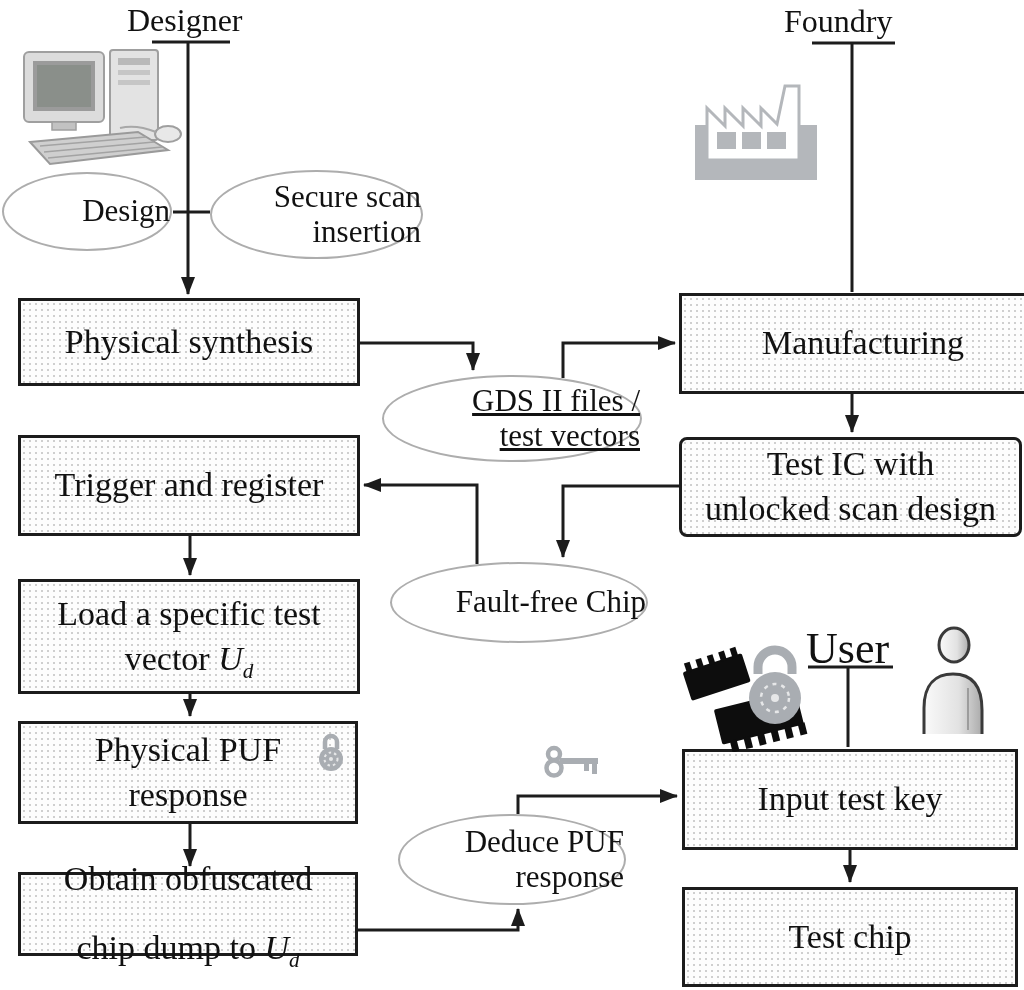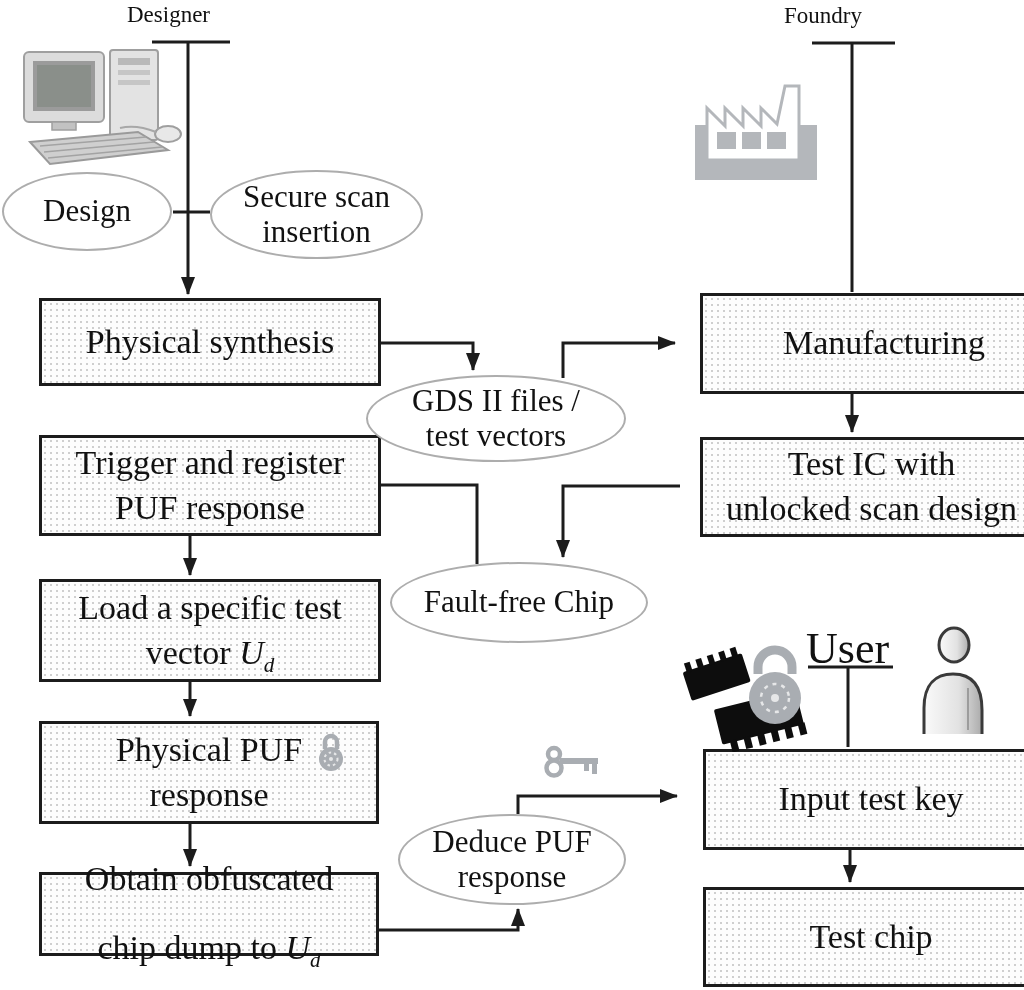--- a/index.html
+++ b/index.html
@@ -12,29 +12,29 @@
     font-family:"Liberation Serif", serif; color:var(--text);
   }
   .wires{position:absolute; left:0; top:0; z-index:1;}
   .box{
     position:absolute; box-sizing:border-box; z-index:2;
     border:3px solid var(--box-border);
     background-color:#fdfdfd;
     background-image:radial-gradient(circle, var(--box-dot) 1.2px, transparent 1.45px);
     background-size:6px 6px;
     display:flex; flex-direction:column; align-items:center; justify-content:center;
-    text-align:right; font-size:34px; line-height:1.32;margin-left:21px;
+    text-align:right; font-size:34px; line-height:1.32;
   }
   .ellipse{
     position:absolute; box-sizing:border-box; z-index:2;
     border:2.5px solid var(--ellipse-stroke); border-radius:50%; background:#ffffff;
-    display:flex; flex-direction:column; align-items:center; justify-content:center;
+    display:flex; flex-direction:column; align-items:flex-end; justify-content:center;
     text-align:center; font-size:31px; line-height:1.12;
   }
-  .actor-title{position:absolute; z-index:2; font-size:23px; white-space:nowrap;}
+  .actor-title{position:absolute; z-index:2; font-size:32px; white-space:nowrap;}
   .icon{position:absolute; z-index:2;}
   .icon.on-box{z-index:3;}
   sub{font-size:62%; line-height:0;}
   .mvar{font-style:italic;}
 </style>
 </head>
 <body>
 
 <div id="canvas">
 
@@ -117,24 +117,23 @@
     <div>Secure scan</div>
     <div>insertion</div>
   </div>
 
   <div class="box" style="left:18px; top:298px; width:342px; height:88px;">
     <div>Physical synthesis</div>
   </div>
 
   <div class="box" style="left:18px; top:435px; width:342px; height:101px;">
     <div>Trigger and register</div>
-    <div>PUF response</div>
-  </div>
-
-  <div class="box" style="left:18px; top:579px; width:342px; height:103px;">
+  </div>
+
+  <div class="box" style="left:18px; top:579px; width:342px; height:115px;">
     <div>Load a specific test</div>
     <div><span>vector </span><span class="mvar"><span>U</span><sub>d</sub></span></div>
   </div>
 
   <div class="box" style="left:18px; top:721px; width:340px; height:103px;">
     <div>Physical PUF</div>
     <div>response</div>
   </div>
 
   <svg class="icon on-box" style="left:317px; top:730px;" width="28" height="42" viewBox="0 0 28 42">
@@ -142,37 +141,37 @@
     <circle cx="14" cy="29" r="12" fill="var(--lock-gray)"></circle>
     <circle cx="14" cy="29" r="6.5" fill="none" stroke="#e6e7e8" stroke-width="2" stroke-dasharray="2.5 3"></circle>
     <circle cx="14" cy="29" r="2" fill="#e6e7e8"></circle>
   </svg>
 
   <div class="box" style="left:18px; top:872px; width:340px; height:84px;gap:24px;">
     <div>Obtain obfuscated</div>
     <div><span>chip dump to </span><span class="mvar"><span>U</span><sub>d</sub></span></div>
   </div>
 
-  <div class="ellipse" style="left:366px; top:375px; width:260px; height:87px;">
+  <div class="ellipse" style="left:382px; top:375px; width:260px; height:87px;text-decoration:underline;">
     <div>GDS II files /</div>
     <div>test vectors</div>
   </div>
   <div class="ellipse" style="left:390px; top:562px; width:258px; height:81px;">
     <div>Fault-free Chip</div>
   </div>
   <div class="ellipse" style="left:398px; top:814px; width:228px; height:91px;">
     <div>Deduce PUF</div>
     <div>response</div>
   </div>
 
   <div class="box" style="left:679px; top:293px; width:368px; height:101px;">
     <div>Manufacturing</div>
   </div>
 
-  <div class="box" style="left:679px; top:437px; width:343px; height:100px;">
+  <div class="box" style="left:679px; top:437px; width:343px; height:100px;border-radius:8px;">
     <div>Test IC with</div>
     <div>unlocked scan design</div>
   </div>
 
   <div class="box" style="left:682px; top:887px; width:336px; height:100px;">
     <div>Test chip</div>
   </div>
 
   <div class="box" style="left:682px; top:749px; width:336px; height:101px;">
     <div>Input test key</div>

